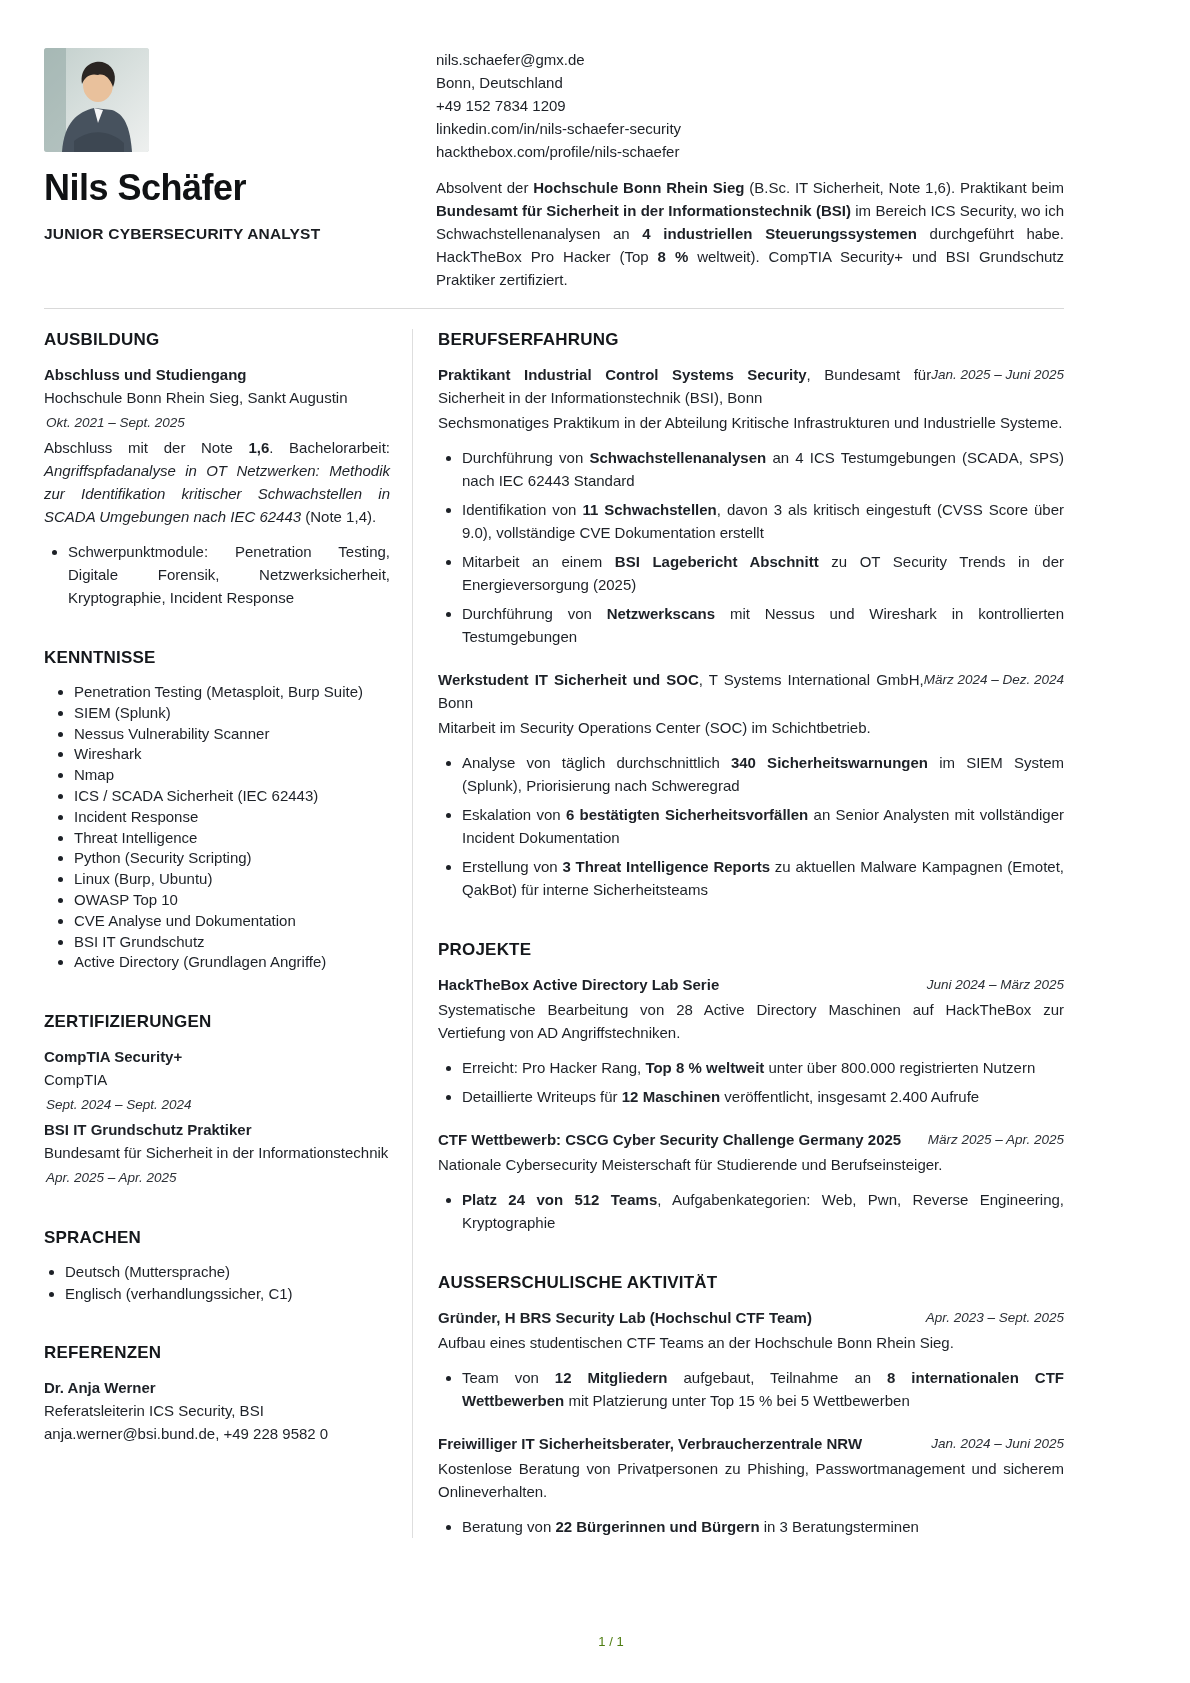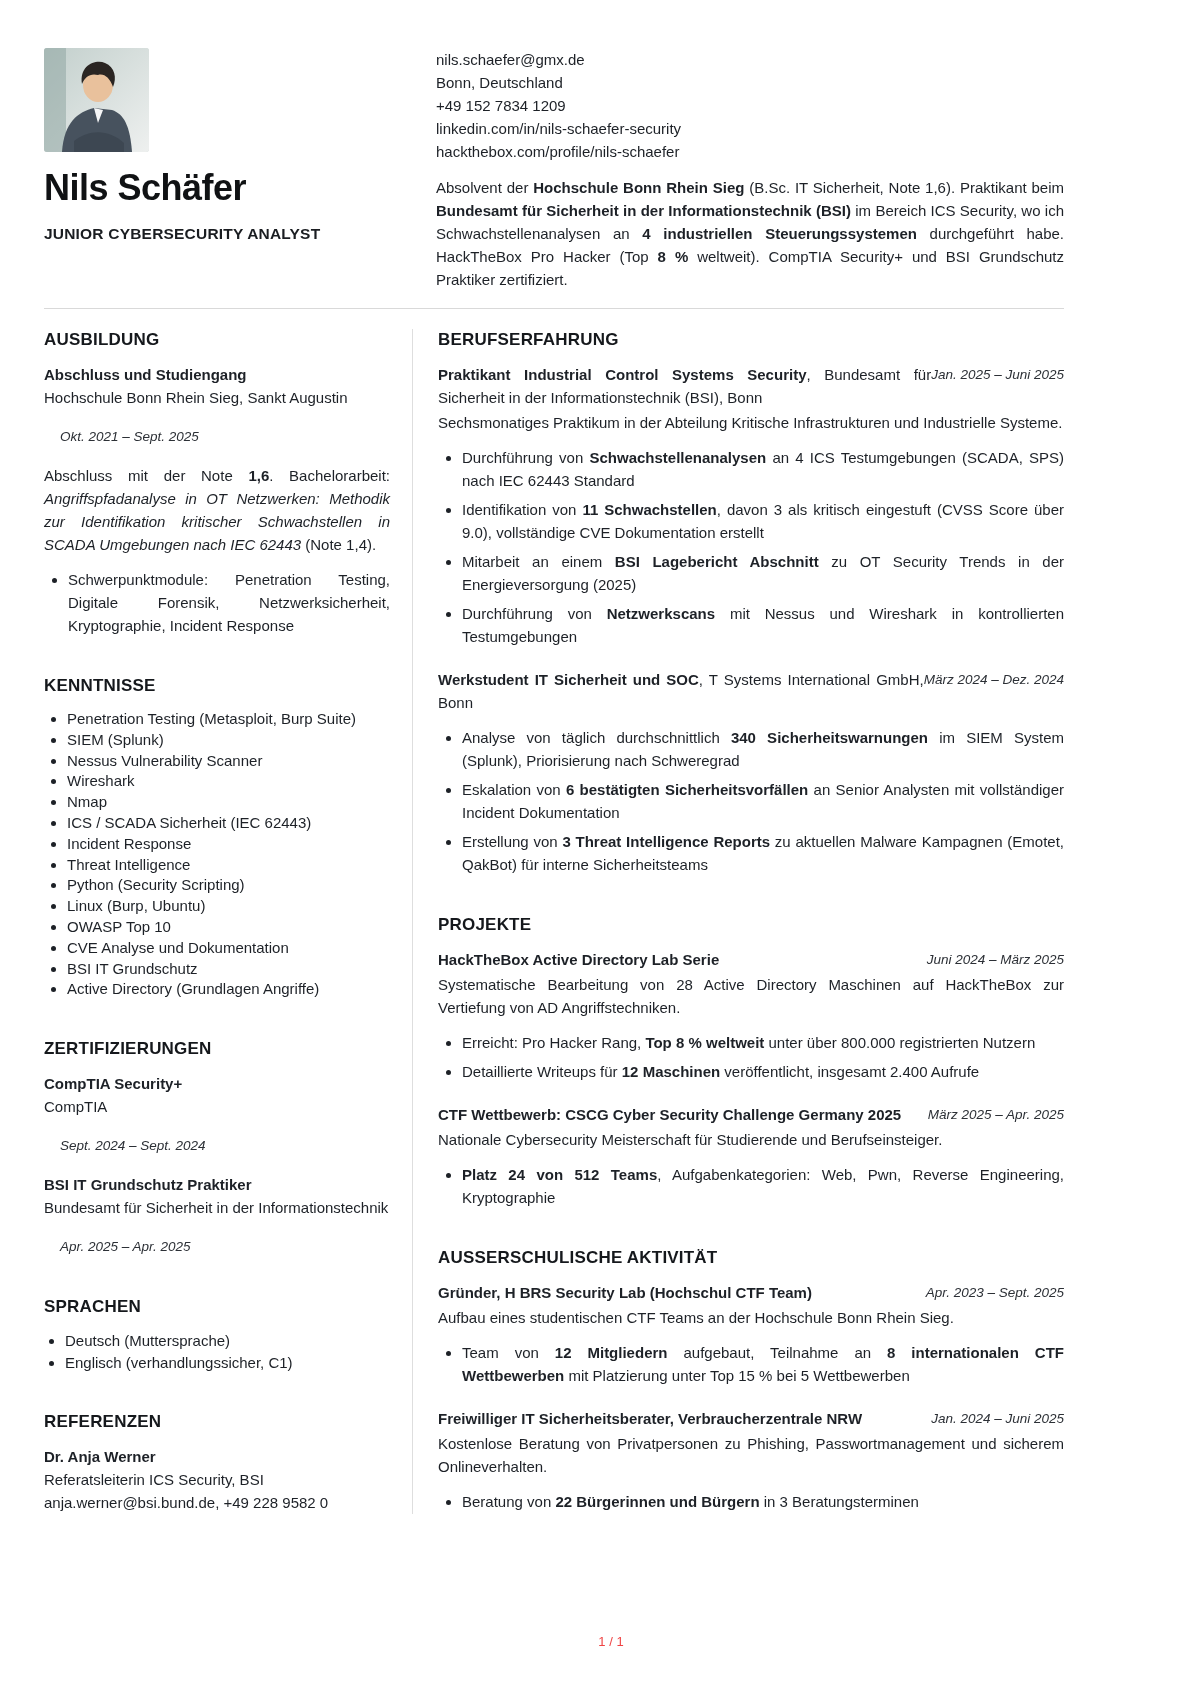--- a/index.html
+++ b/index.html
@@ -35,41 +35,41 @@
   
   .columns { display: flex; align-items: stretch; padding: 20px 126px 60px 44px; }
   .col-left  { width: 346px; flex: none; }
   .col-right { flex: 1; margin-left: 22px; border-left: 1px solid #dedede; padding-left: 25px; }
 
   h2.sec { font-size: 17px; line-height: 22px; margin: 0 0 12px; letter-spacing: 0.2px; color: #15181c; font-weight: 700; }
   section + section { margin-top: 38px; }
 
   .line { margin: 0; }
   .bold-line { margin: 0; font-weight: 700; }
-  .date-line { margin: 16px; font-style: italic; font-size: 13.5px; line-height: 23px; color: #2c3036; }
+  .date-line { margin: 2px; font-style: italic; font-size: 13.5px; line-height: 23px; color: #2c3036; }
   .just { text-align: justify; hyphens: auto; -webkit-hyphens: auto; }
 
   ul.bullets { margin: 12px 0 0; padding-left: 24px; }
   ul.bullets li { text-align: justify; hyphens: auto; -webkit-hyphens: auto; }
   ul.bullets li + li { margin-top: 6px; }
   .edu-bullets { padding-left: 40px; margin-top: 14px; }
 
-  ul.skill-list { margin: 6px; padding-left: 17px; }
+  ul.skill-list { margin: 13px; padding-left: 17px; }
   ul.skill-list li { line-height: 20.8px; }
   ul.lang-list { margin: 4px; padding-left: 17px; }
   ul.lang-list li { line-height: 21.5px; }
 
   
   .entry + .entry { margin-top: 20px; }
   .entry-title { margin: 0; text-align: justify; hyphens: auto; -webkit-hyphens: auto; }
   .entry-date { float: right; font-style: italic; font-size: 13.5px; line-height: 23px; color: #2c3036; margin-left: 0; }
   .entry-summary { margin: 2px 0 0; text-align: justify; hyphens: auto; -webkit-hyphens: auto; }
 
   
-  .footer { position: absolute; left: 0; right: 0; bottom: 30px; text-align: center; font-size: 13px; color: #ef4444; padding-left: 32px; }
+  .footer { position: absolute; left: 0; right: 0; bottom: 30px; text-align: center; font-size: 13px; color: #4d7c0f; padding-left: 32px; }
 </style>
 </head>
 <body>
 
 <div class="page">
 
   <header class="header-wrap">
     <div class="top-left">
       <div class="photo">
         <svg width="105" height="104" viewBox="0 0 105 104">
@@ -189,20 +189,21 @@
               <li>Mitarbeit an einem <b>BSI Lagebericht Abschnitt</b> zu OT Security Trends in der Energieversorgung (2025)</li>
               <li>Durchführung von <b>Netzwerkscans</b> mit Nessus und Wireshark in kontrollierten Testumgebungen</li>
             </ul>
         </div>
 
         <div class="entry">
           <p class="entry-title">
             <span class="entry-date">März 2024 – Dez. 2024</span>
             <span><b>Werkstudent IT Sicherheit und SOC</b>, T Systems International GmbH, Bonn</span>
           </p>
+          <p class="entry-summary">Mitarbeit im Security Operations Center (SOC) im Schichtbetrieb.</p>
           <ul class="bullets">
               <li>Analyse von täglich durchschnittlich <b>340 Sicherheitswarnungen</b> im SIEM System (Splunk), Priorisierung nach Schweregrad</li>
               <li>Eskalation von <b>6 bestätigten Sicherheitsvorfällen</b> an Senior Analysten mit vollständiger Incident Dokumentation</li>
               <li>Erstellung von <b>3 Threat Intelligence Reports</b> zu aktuellen Malware Kampagnen (Emotet, QakBot) für interne Sicherheitsteams</li>
             </ul>
         </div>
       </section>
 
       <section>
         <h2 class="sec">PROJEKTE</h2>

